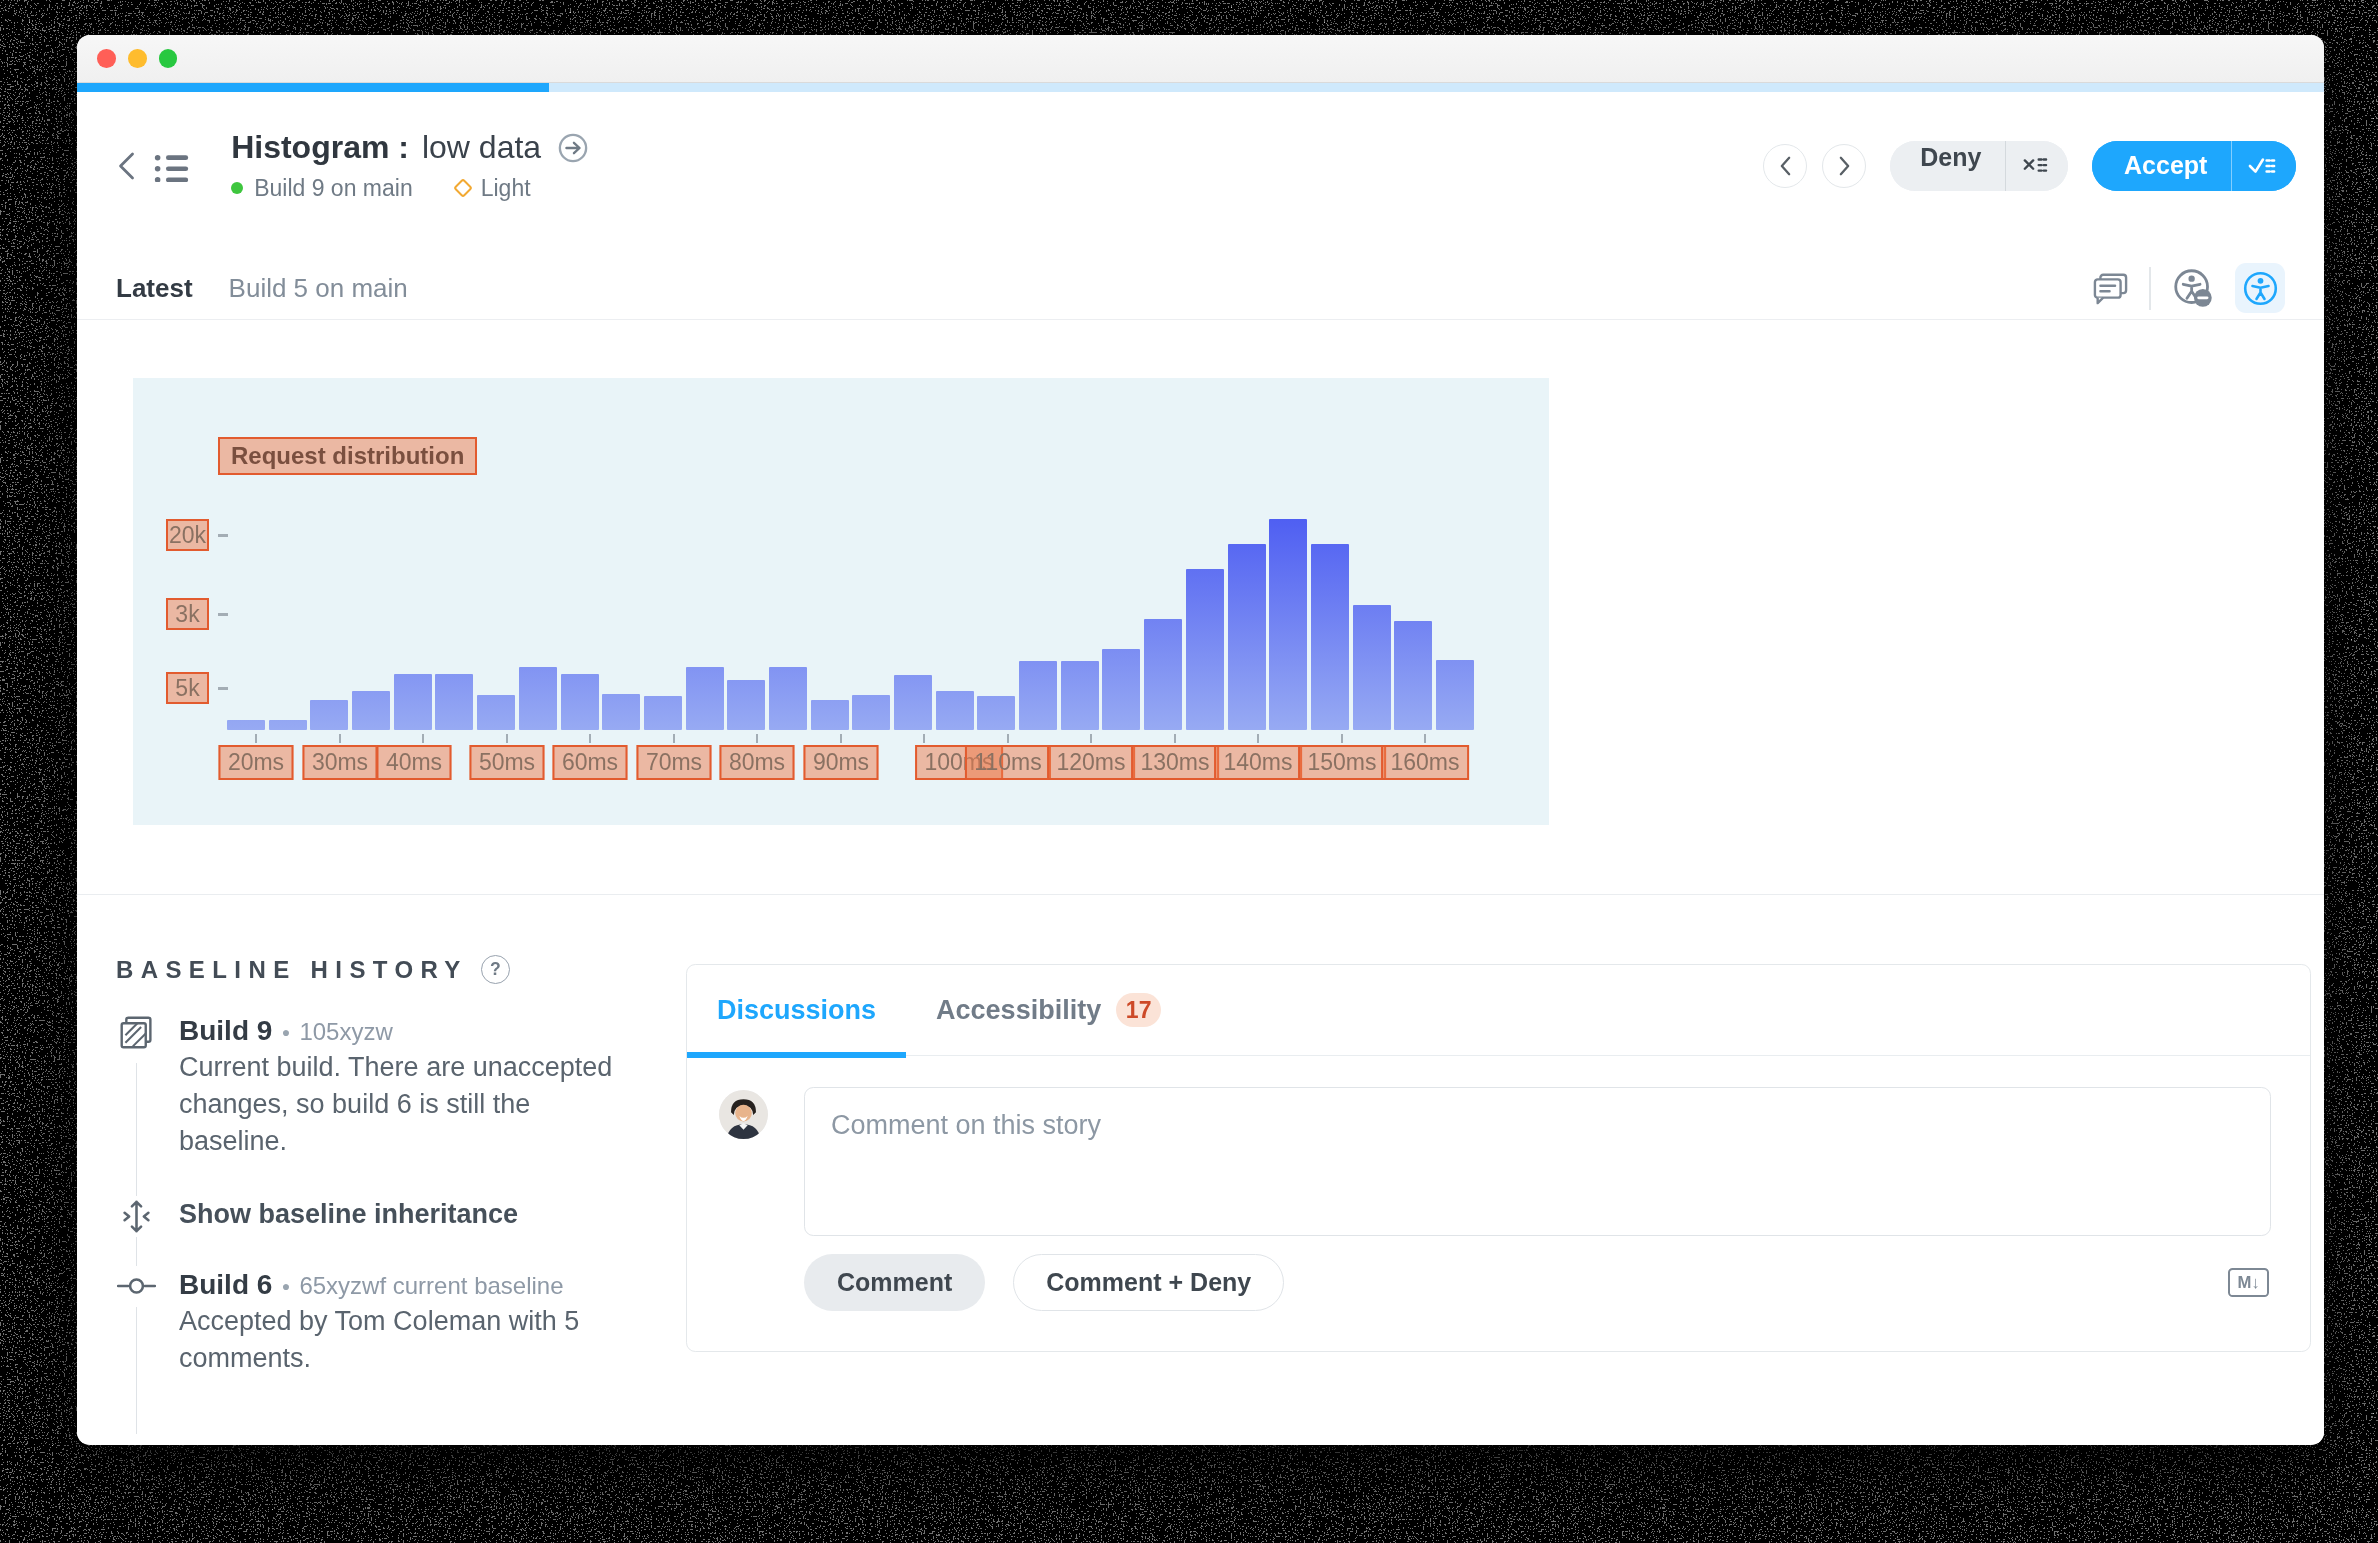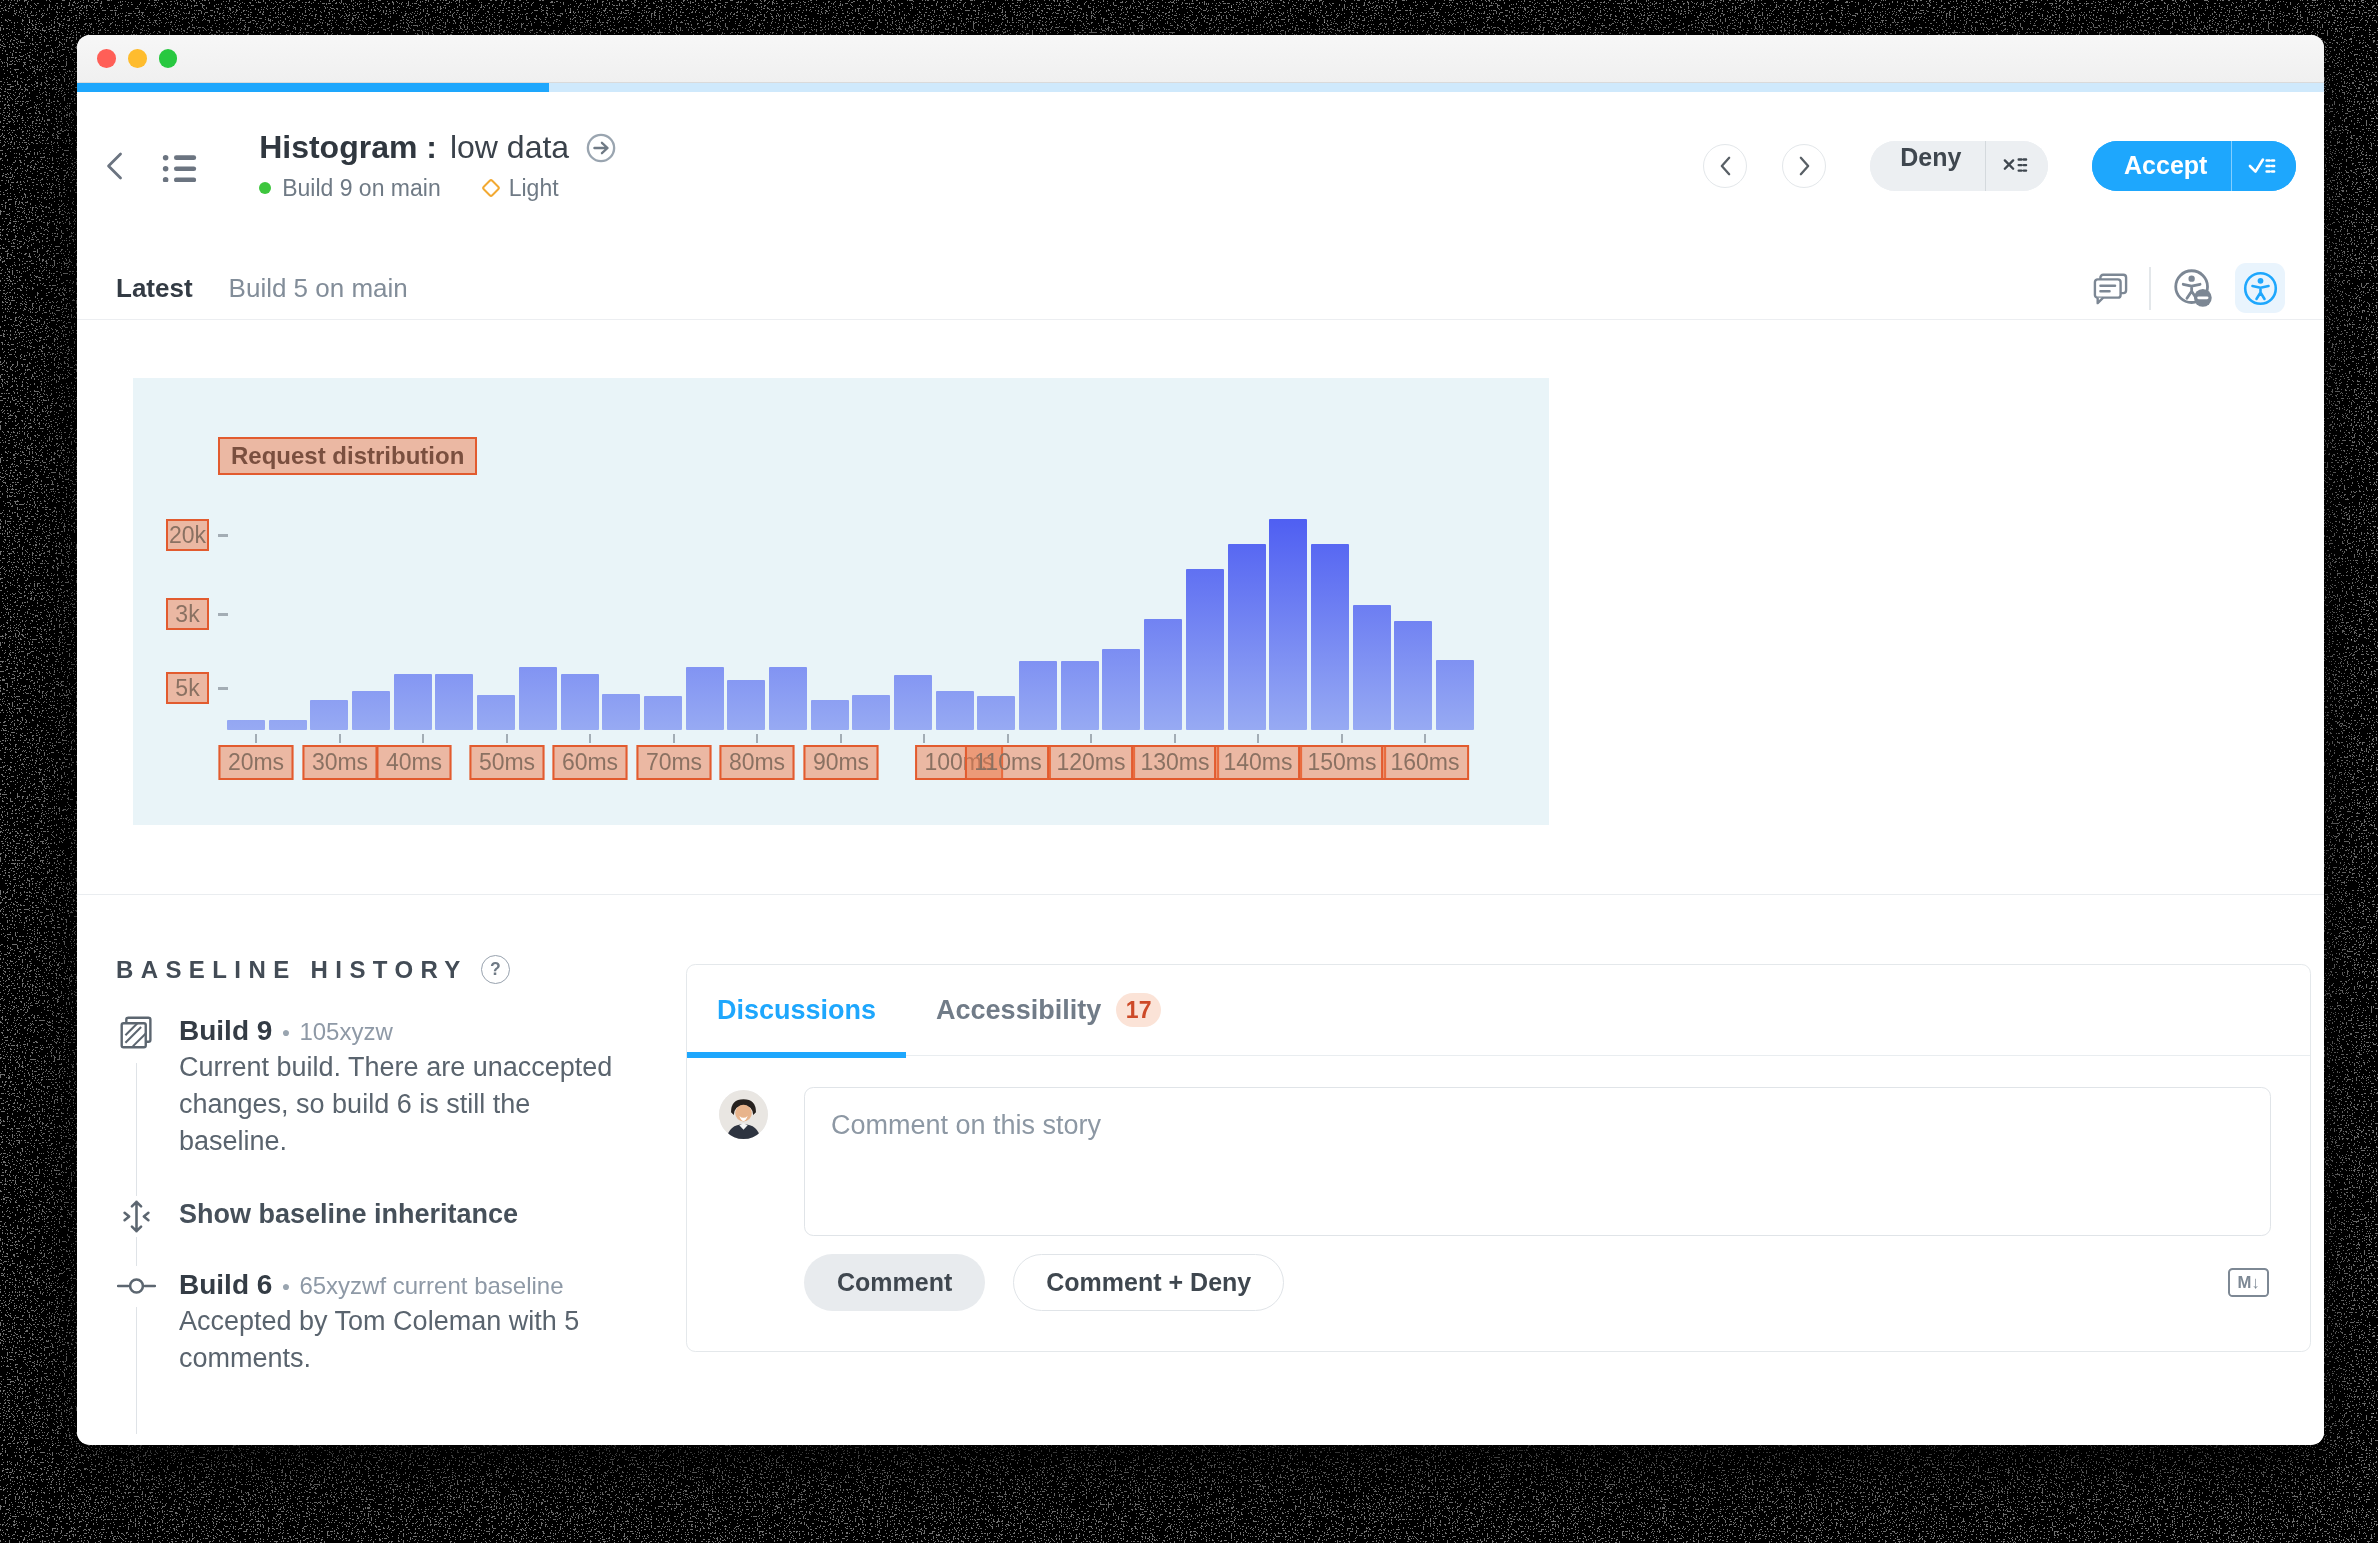--- a/index.html
+++ b/index.html
@@ -19,21 +19,21 @@
   
   .titlebar{height:48px; background:linear-gradient(#f7f7f7,#f0f0f0); border-bottom:0.9px solid #dadada;
     display:flex; align-items:center; padding-left:20.4px; gap:12px;}
   .tl{width:18.6px; height:18.6px; border-radius:50%; display:inline-block;}
   .tl.red{background:#ff5f57;} .tl.yellow{background:#febc2e;} .tl.green{background:#28c840;}
   
   .progress{height:9.3px; background:var(--accent-light); position:relative;}
   .progress-fill{position:absolute; left:0; top:0; bottom:0; width:21%; background:var(--accent);}
   .main{position:relative; height:1351px; background:#fff;}
   
-  .header-row{position:absolute; top:37px; left:22px; right:28px; display:flex; align-items:center;gap:20px;}
+  .header-row{position:absolute; top:37px; left:34px; right:28px; display:flex; align-items:center;}
   .icon-btn{background:none; border:none; color:#6b7480; cursor:pointer; padding:3.7px; display:flex; align-items:center;}
   .title-block{margin-left:37px;}
   .title-line{display:flex; align-items:center; gap:13px; font-size:32px; color:#30373f;}
   .t-bold{font-weight:bold;}
   .t-reg{font-weight:normal; color:#3a424b;}
   .status-line{display:flex; align-items:center; gap:11px; margin-top:8.3px; font-size:23px; color:var(--text-secondary);}
   .dot{width:12px; height:12px; border-radius:50%; background:var(--positive); display:inline-block;}
   .diamond{width:14px; height:14px; border:2.8px solid var(--warning); transform:rotate(45deg); border-radius:2.8px; margin-left:32px; display:inline-block;}
   .spacer{flex:1;}
   .nav-circle{width:44px; height:44px; border-radius:50%; border:1.9px solid #e3e7ea; background:#fff;

